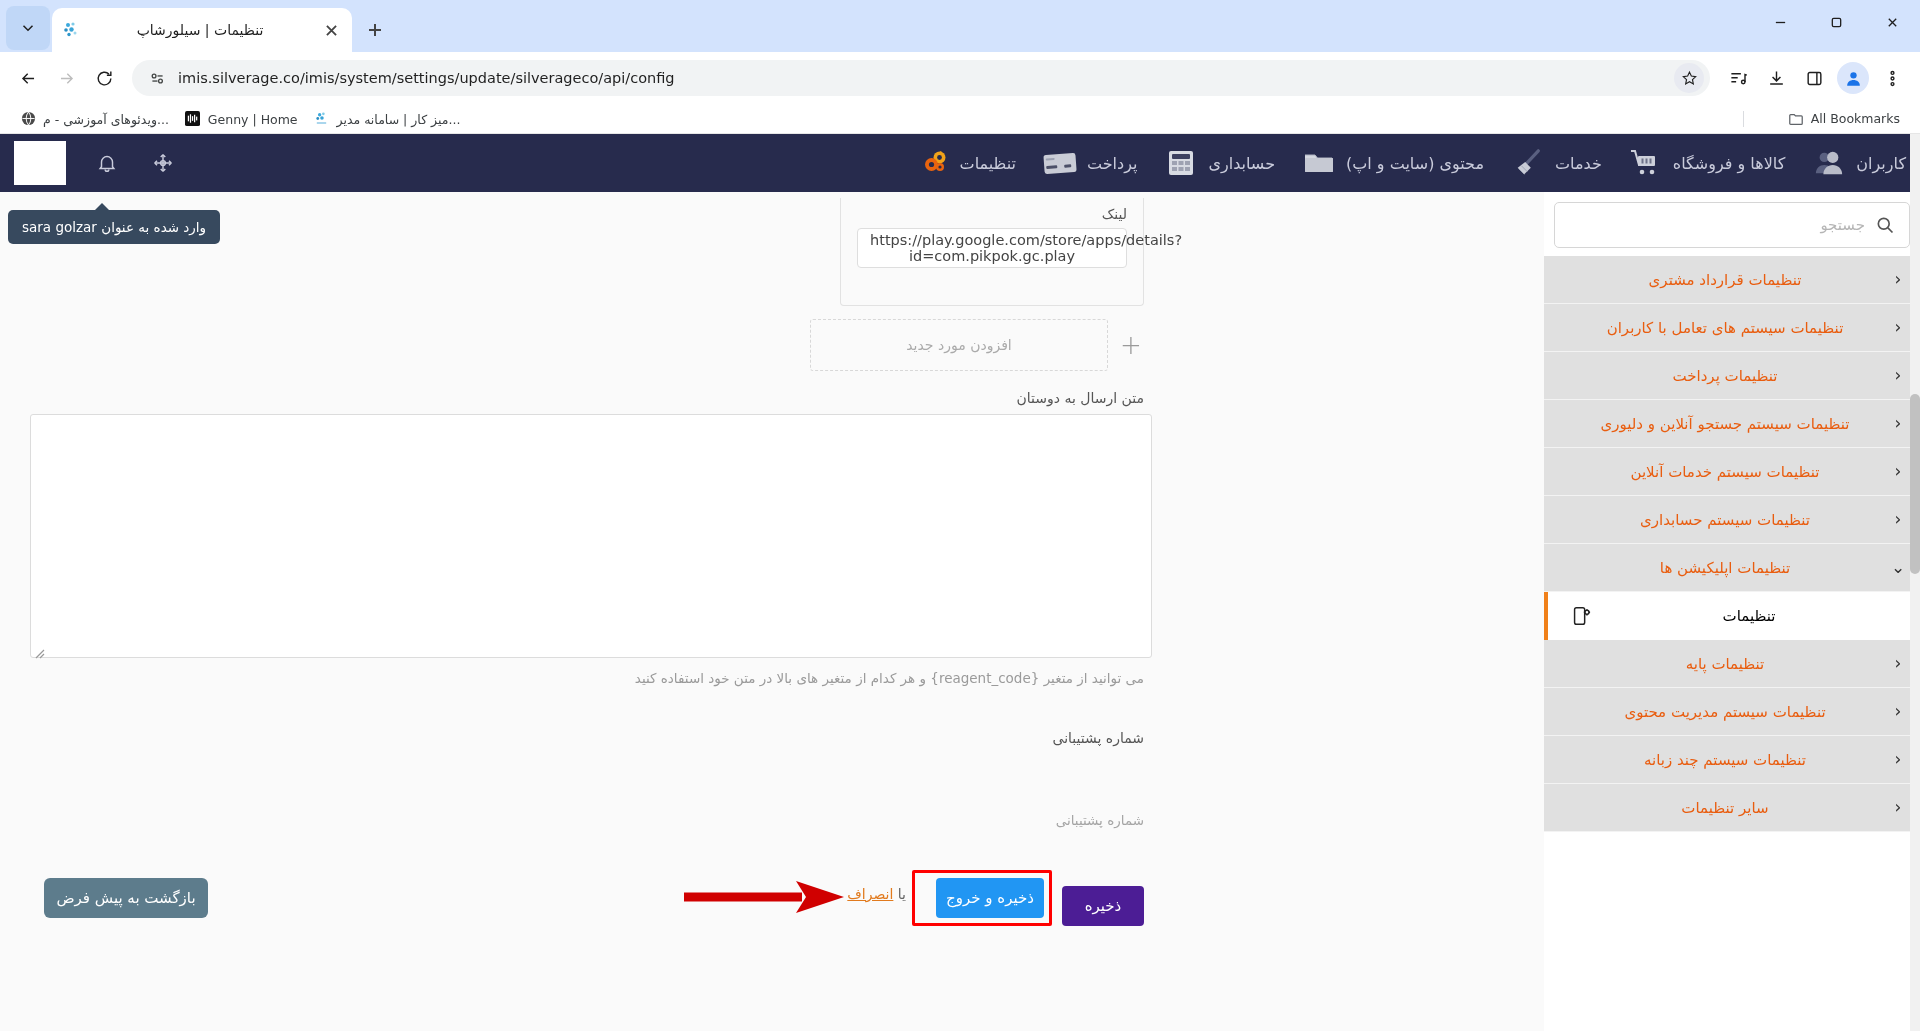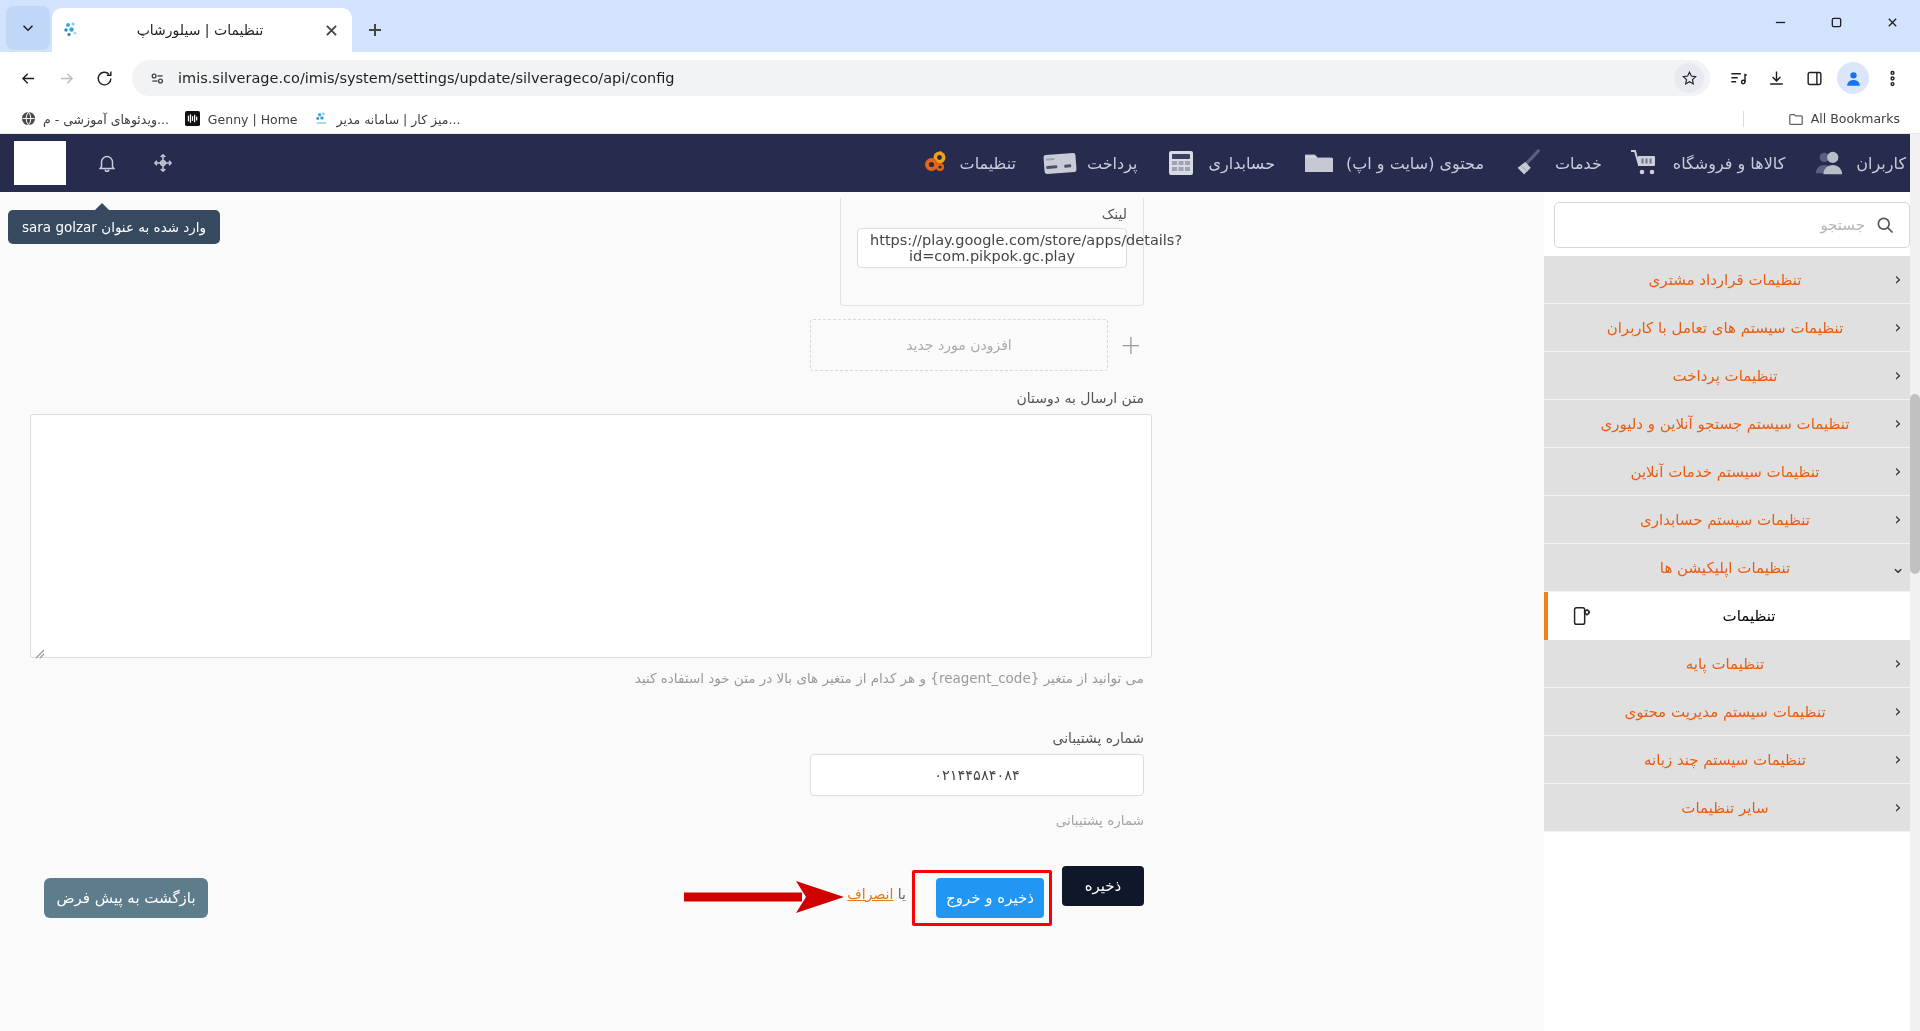--- a/index.html
+++ b/index.html
@@ -188,21 +188,21 @@
 
   .btn {
     border:none; border-radius:4px; color:#fff; font-size:15px; cursor:pointer;
     font-family:"DejaVu Sans", sans-serif; display:flex; align-items:center; justify-content:center;
   }
   .btn-default {
     position:absolute; left: 44px; top: 686px; width: 164px; height: 40px;
     background:#5d7c8c; border-radius:6px;
   }
   .btn-save {
-    position:absolute; right: 400px; top: 674px; width: 82px; height: 40px; background:#0f172a;text-align:right;
+    position:absolute; right: 400px; top: 694px; width: 82px; height: 40px; background:#4c1d95;text-align:right;
   }
   .btn-saveexit {
     position:absolute; right: 500px; top: 686px; width: 108px; height: 40px; background:#2196f3;
   }
   .highlight-box {
     position:absolute; right: 492px; top: 678px; width: 140px; height: 56px;
     border: 3px solid #ff0000; border-radius:2px; pointer-events:none;
   }
   .or-text {
     position:absolute; right: 638px; top: 694px; font-size:14px; color:#666;
@@ -614,23 +614,20 @@
           <span class="resize-grip">
             <svg viewBox="0 0 10 10">
                 <path d="M9 1L1 9M9 5L5 9"></path>
               </svg>
           </span>
         </div>
 
         <div class="hint">می توانید از متغیر {reagent_code} و هر کدام از متغیر های بالا در متن خود استفاده کنید</div>
 
         <div class="sup-label">شماره پشتیبانی</div>
-        <div class="sup-input">
-          <span>۰۲۱۴۴۵۸۴۰۸۴</span>
-        </div>
         <div class="sup-hint">شماره پشتیبانی</div>
 
         <button class="btn btn-default">بازگشت به پیش فرض</button>
         <button class="btn btn-save">ذخیره</button>
         <button class="btn btn-saveexit">ذخیره و خروج</button>
         <div class="highlight-box"></div>
 
         <div class="or-text">
           <span>یا</span>
           <a href="#">انصراف</a>

